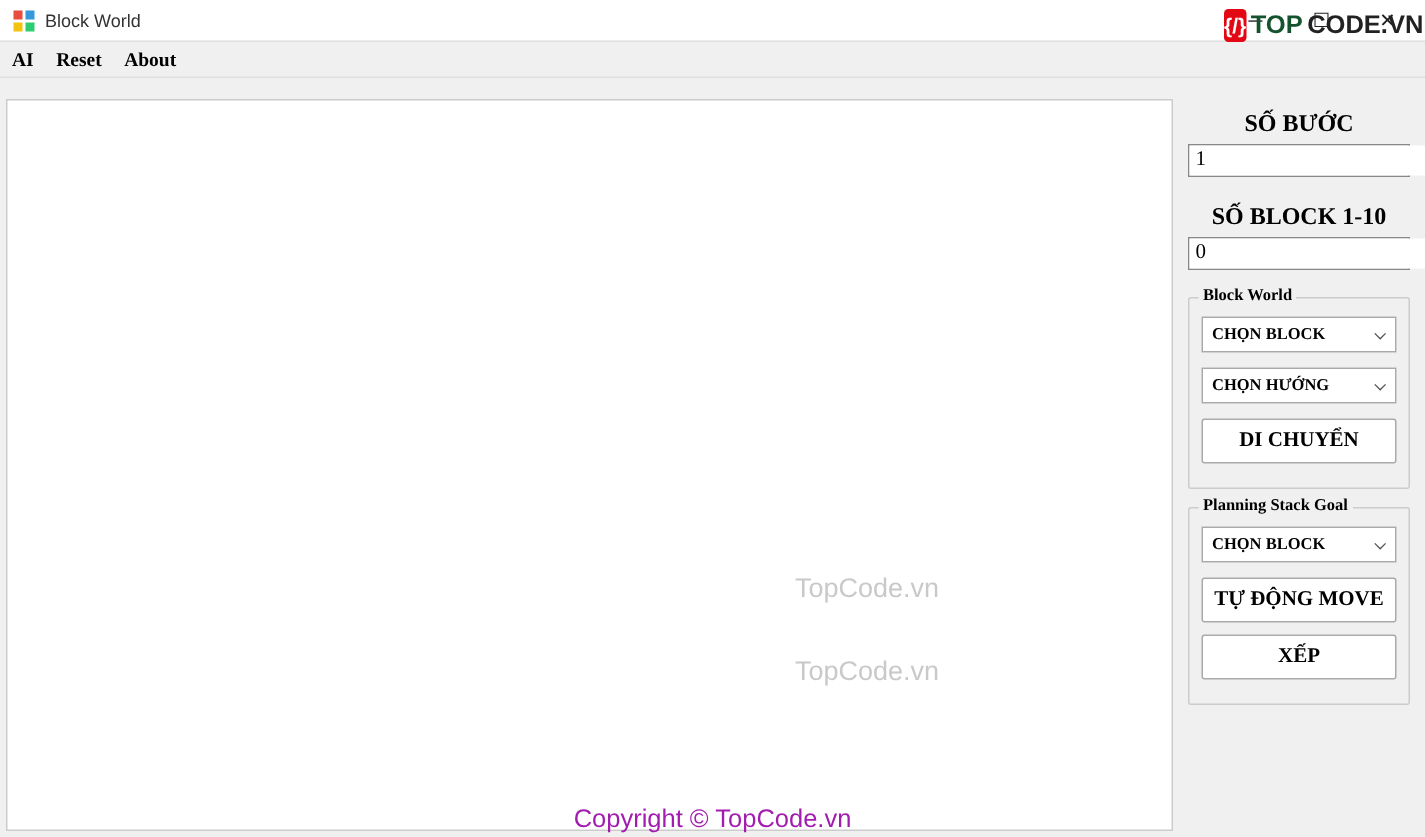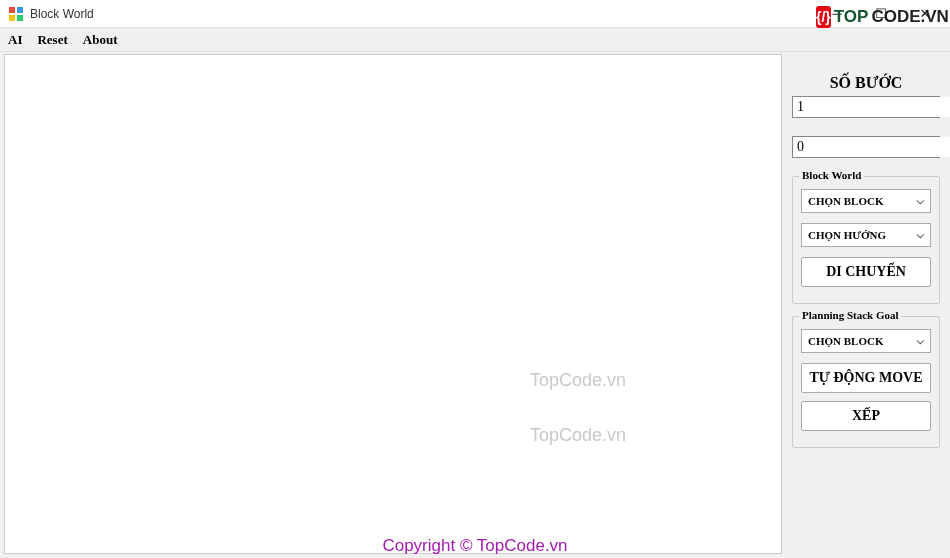--- a/index.html
+++ b/index.html
@@ -54,21 +54,21 @@
     font-size: 13px;
     border-bottom: 1px solid #e0e0e0;
   }
   .content {
     display: flex;
     height: calc(100% - 28px - 24px);
   }
   .canvas-area {
     flex: 1;
     background: #fff;
-    margin: 2px 4px 4px 4px;
+    margin: 14px 4px 4px 4px;
     border: 1px solid #ccc;
     position: relative;
     padding-left: 17px;
   }
   .side-panel {
     width: 164px;
     padding: 22px 10px 0 6px;
     background: #f0f0f0;
     font-family: Georgia, "Times New Roman", serif;
     font-size: 12px;
@@ -223,20 +223,21 @@
   </div>
 
   <div class="side-panel">
 
     <div class="field-label">SỐ BƯỚC</div>
     <div class="spinner">
       <input type="text" value="1" style="">
 
     </div>
 
+    <div class="field-label">SỐ BLOCK 1-10</div>
     <div class="spinner">
       <input type="text" value="0" style="">
 
     </div>
 
     <div class="groupbox">
       <div class="groupbox-title">Block World</div>
       <div class="combo">
         <span>CHỌN BLOCK</span>
         <span class="combo-chevron">⌵</span>

